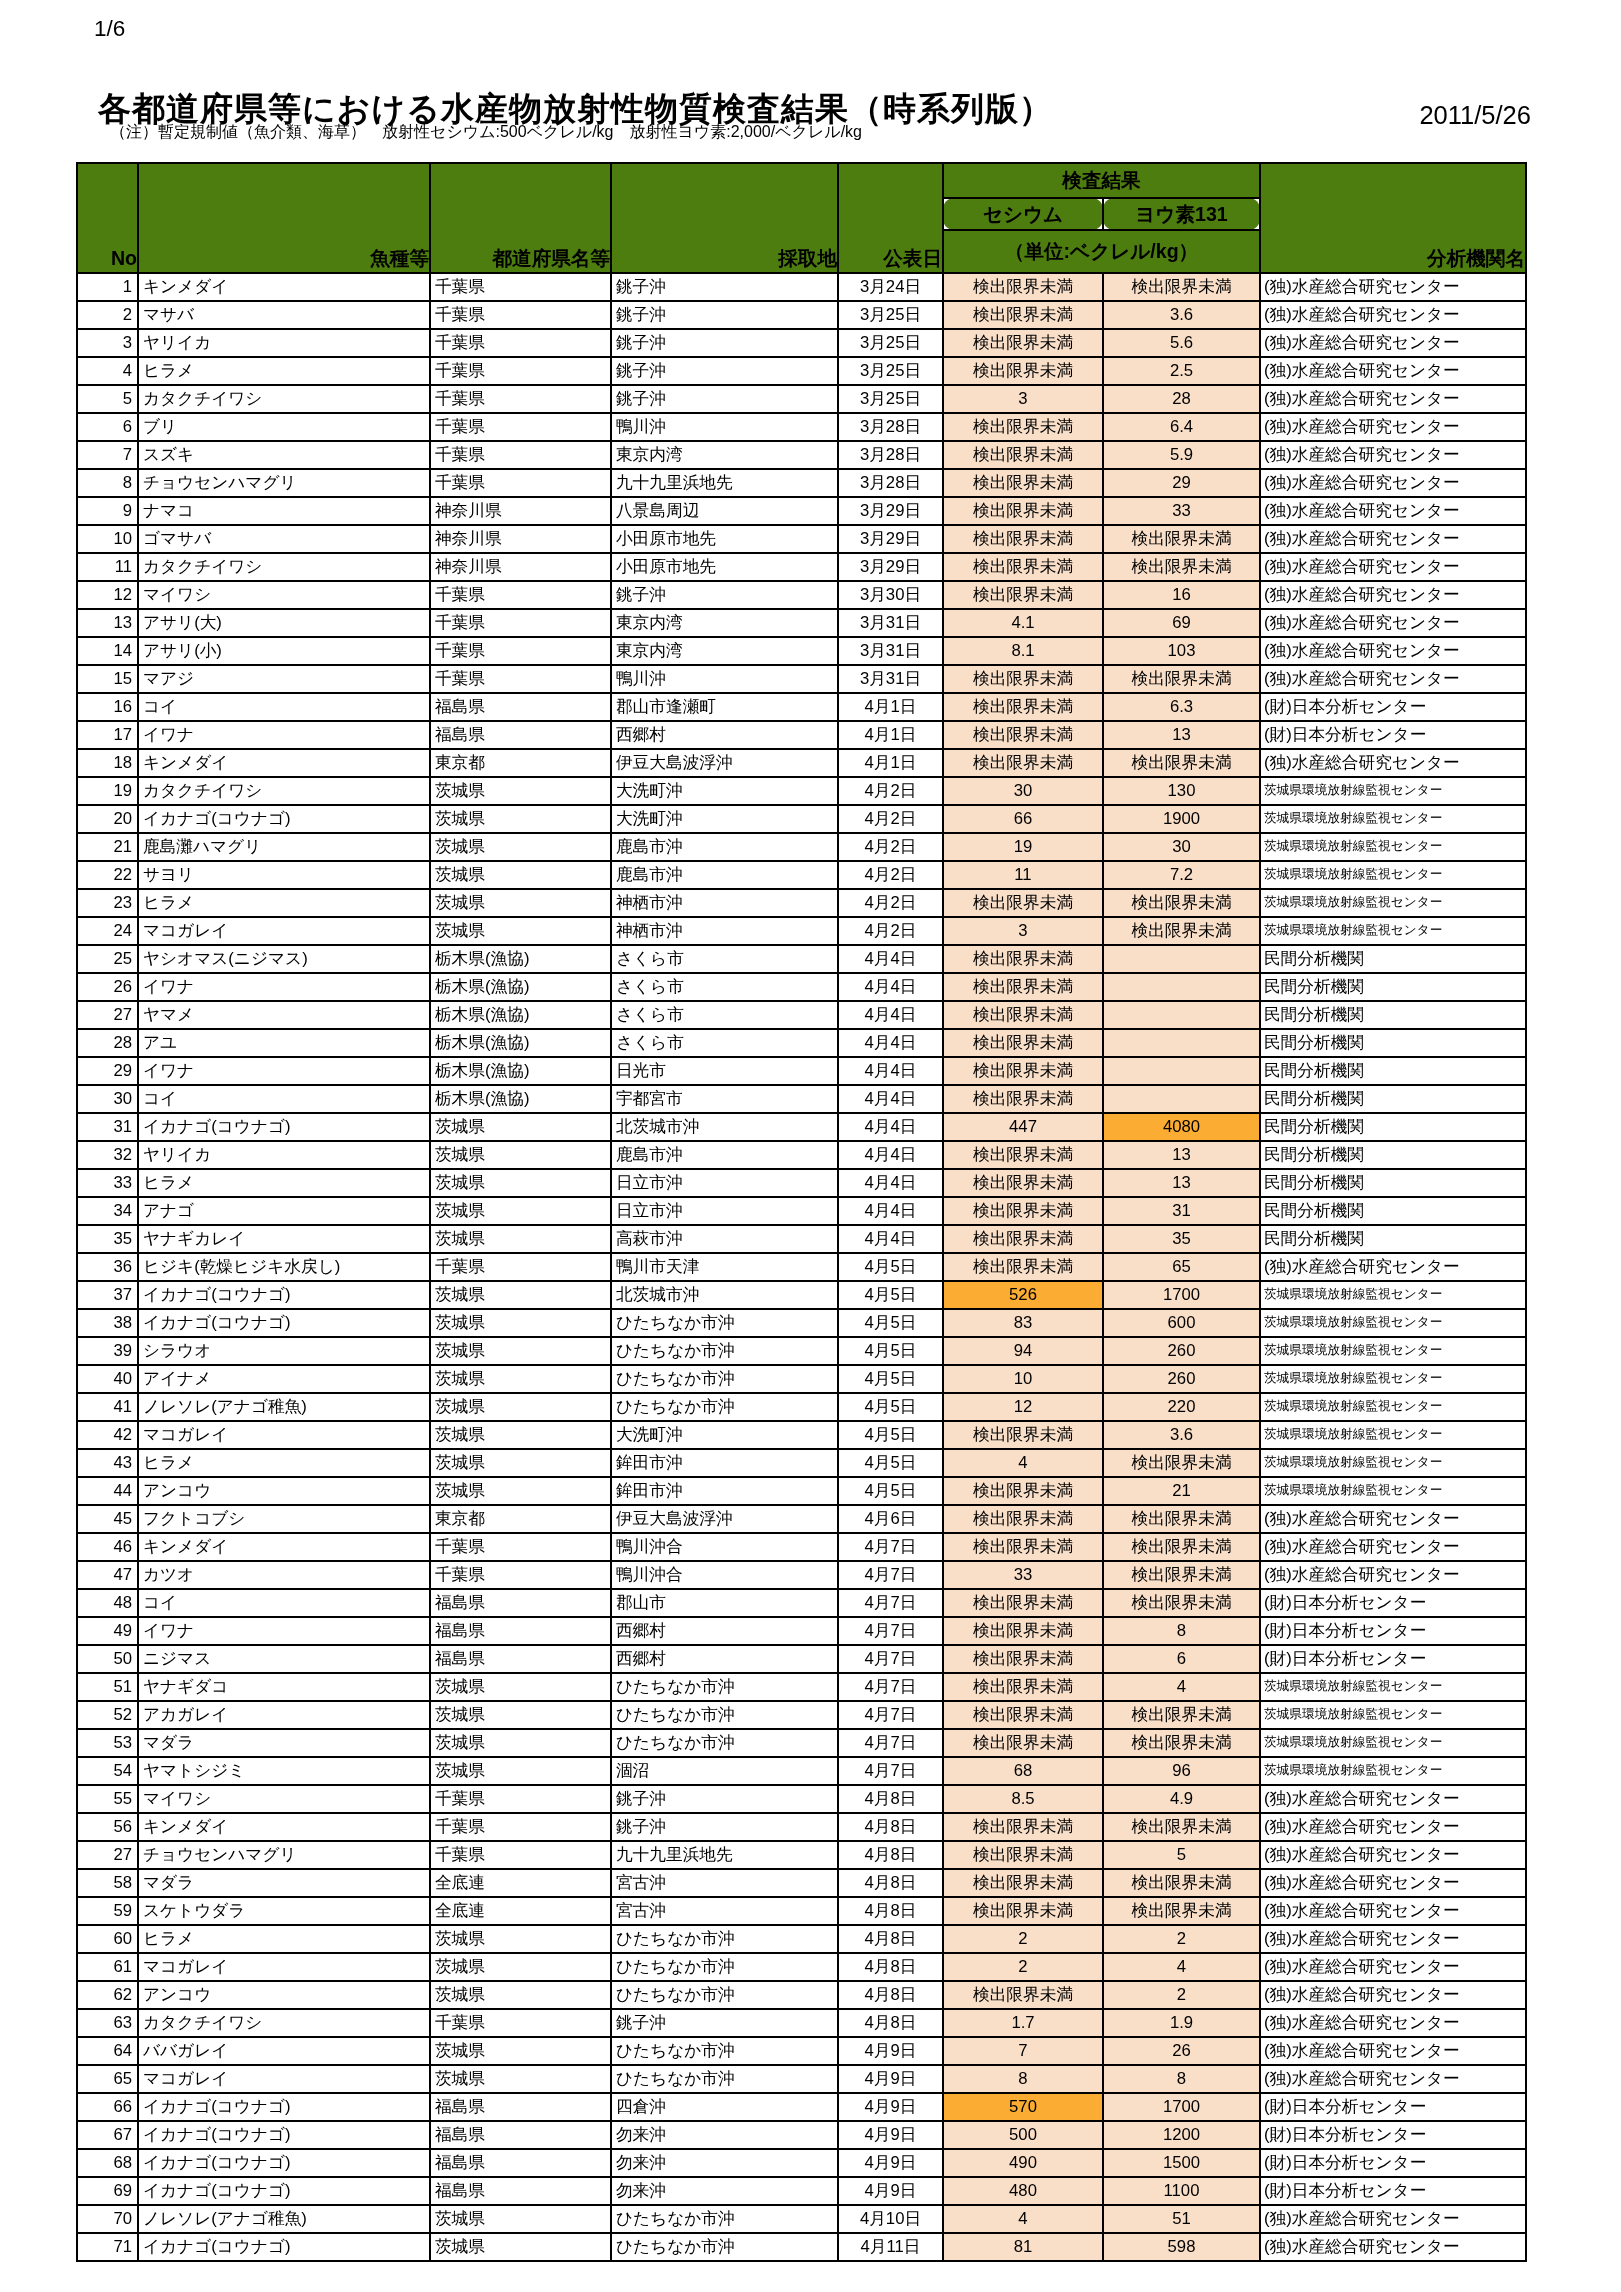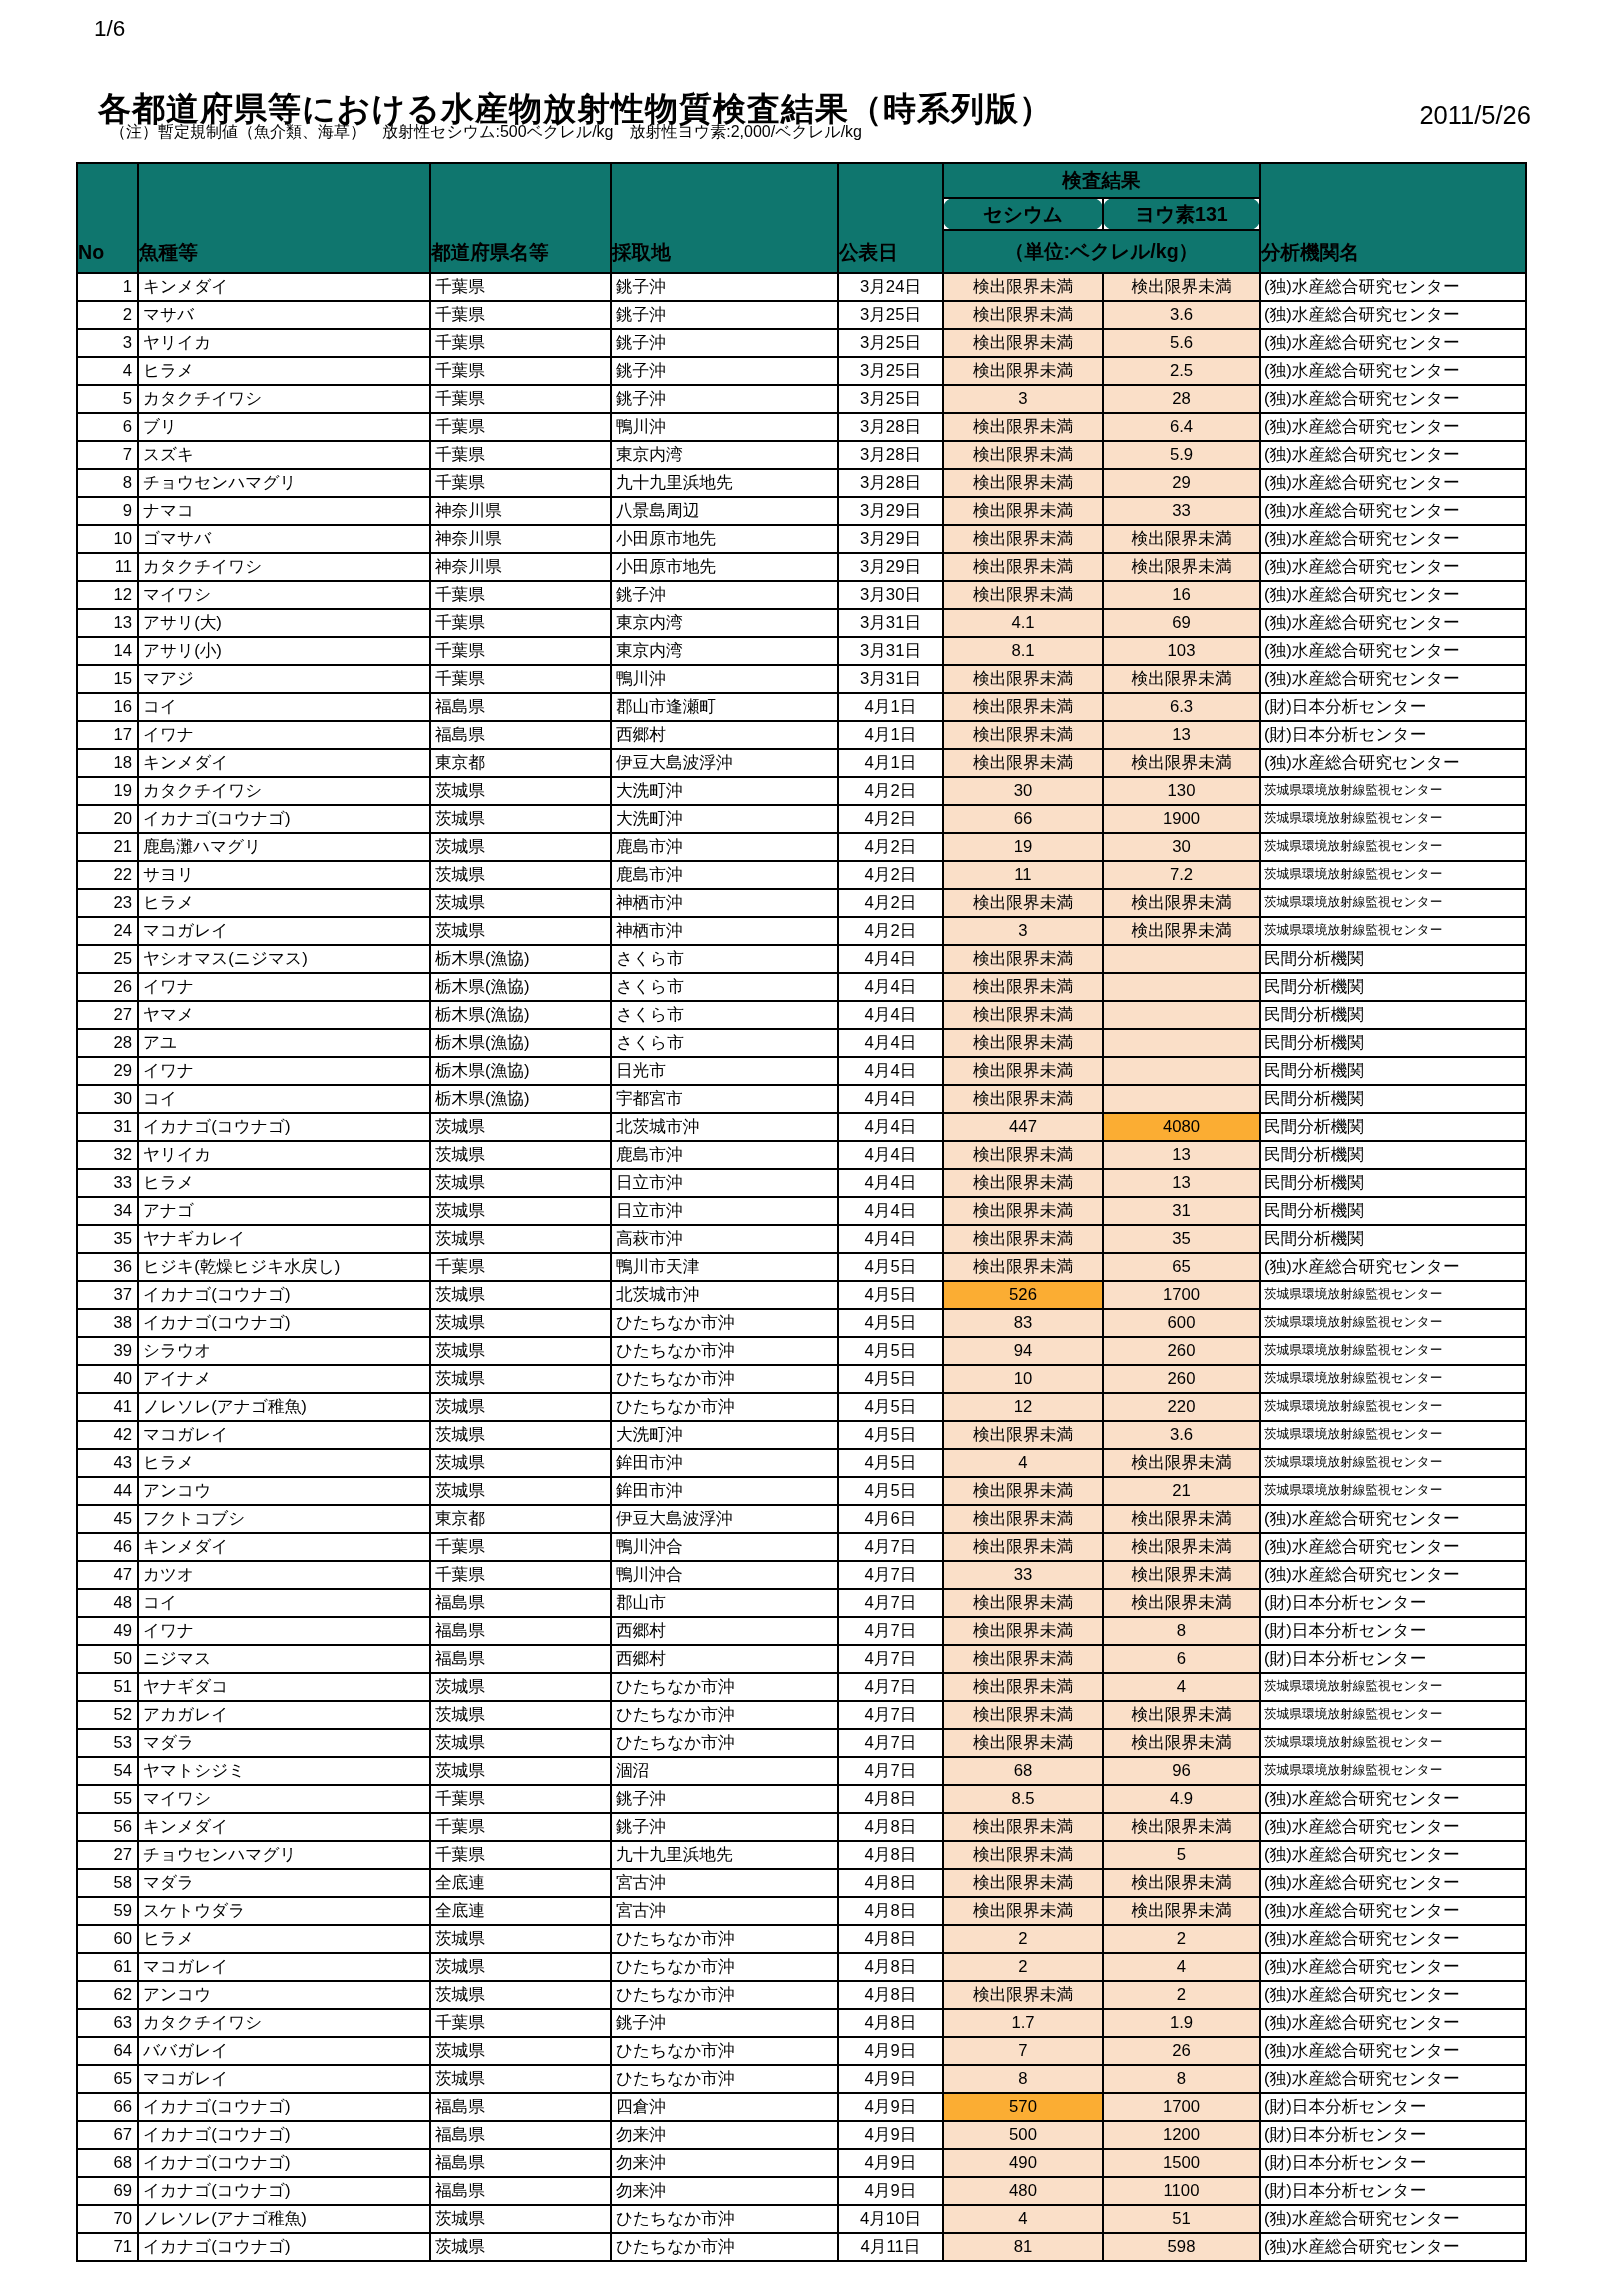--- a/index.html
+++ b/index.html
@@ -19,22 +19,22 @@
 
   table.results {
     position:absolute; left:76px; top:162px;
     border-collapse:collapse; table-layout:fixed;
     border:2.9px solid #000;
   }
   .results th, .results td {
     border:2px solid #000; overflow:hidden; white-space:nowrap;
     line-height:1.05;
   }
-  .results thead th { font-weight:bold; font-size:19.6px; background:#0f766e; }
-  .results thead th.v-bottom { vertical-align:bottom; padding-bottom:9px; text-align:left; }
+  .results thead th { font-weight:bold; font-size:19.6px; background:#4d7c0f; }
+  .results thead th.v-bottom { vertical-align:bottom; padding-bottom:3px; text-align:right; }
   .results thead tr.h-row-a th { height:35px; }
   .results thead tr.h-row-b th { height:32px;border-radius:11px; }
   .results thead tr.h-row-c th { height:43px; }
   .results thead th.center { text-align:center; vertical-align:middle; }
 
   .results tbody tr { height:28px; }
   .results tbody td { font-size:16.7px; vertical-align:middle; }
   .c-no      { text-align:right;  padding-right:4.9px; }
   .c-species { text-align:left;   padding-left:3.9px; }
   .c-pref    { text-align:left;   padding-left:3.9px; }

